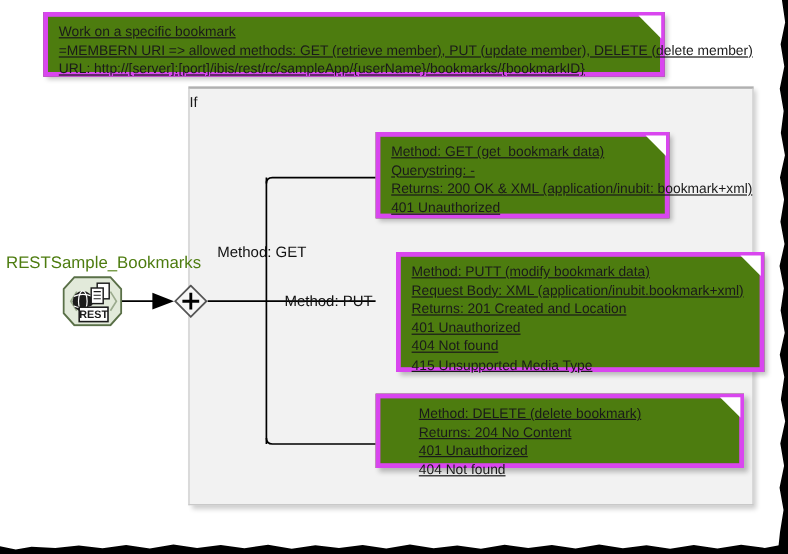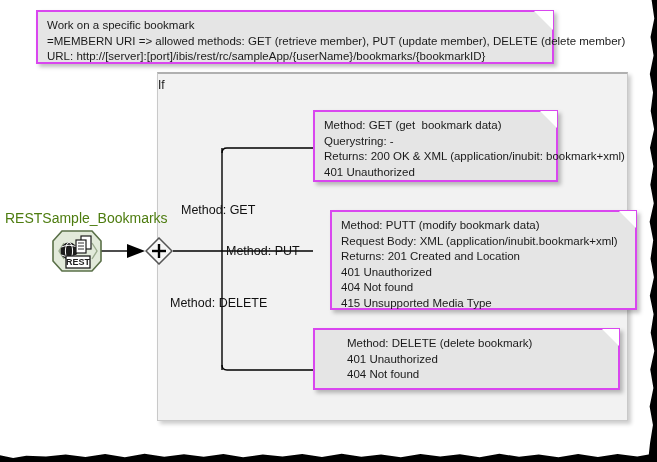--- a/index.html
+++ b/index.html
@@ -114,35 +114,36 @@
   
   .branch-label {
     position: absolute;
     font-size: 12.5px;
     color: #111111;
     white-space: nowrap;
     z-index: 30;
     background: transparent;
   }
   .lbl-get    { left: 181px; top: 203px; }
-  .lbl-put    { left: 226px; top: 244px; }
+  .lbl-put    { left: 237px; top: 244px; }
   .lbl-delete { left: 170px; top: 296px; }
 
   
   .note {
     position: absolute;
-    background: #e5e5e5;
-    border: 2px solid #d946ef;
+    background: #4d7c0f;
+    border: 4px solid #d946ef;
     box-sizing: border-box;
     font-size: 11.5px;
     line-height: 15.6px;
     color: #1a1a1a;
     padding: 6px 9px 6px 9px;
     z-index: 40;
     box-shadow: 3px 3px 4px rgba(0,0,0,0.25);
+    text-decoration: underline;
   }
   .note .fold {
     position: absolute;
     right: -1px;
     top: -1px;
     width: 0; height: 0;
     border-left: 17px solid transparent;
     border-top: 17px solid #ffffff;
   }
   .note .fold-line {
@@ -230,21 +231,20 @@
   <div class="merge-diamond">
     <svg width="28" height="28" viewBox="0 0 28 28">
       <polygon points="14,1 27,14 14,27 1,14" fill="#f6f6f6" stroke="#555555" stroke-width="1.5"></polygon>
       <line x1="14" y1="7" x2="14" y2="21" stroke="#000000" stroke-width="2.4"></line>
       <line x1="7" y1="14" x2="21" y2="14" stroke="#000000" stroke-width="2.4"></line>
     </svg>
   </div>
 
   <div class="branch-label lbl-get">Method: GET</div>
   <div class="branch-label lbl-put">Method: PUT</div>
-  <div class="branch-label lbl-delete">Method: DELETE</div>
 
   <div class="note note-top">
     <span class="fold"></span>
     <span class="fold-line"></span>
     <span class="note-line">Work on a specific bookmark</span>
     <span class="note-line">=MEMBERN URI =&gt; allowed methods: GET (retrieve member), PUT (update member), DELETE (delete member)</span>
     <span class="note-line">URL: http://[server]:[port]/ibis/rest/rc/sampleApp/{userName}/bookmarks/{bookmarkID}</span>
   </div>
 
   <div class="note note-get">
@@ -264,20 +264,21 @@
     <span class="note-line">Returns: 201 Created and Location</span>
     <span class="note-line">401 Unauthorized</span>
     <span class="note-line">404 Not found</span>
     <span class="note-line">415 Unsupported Media Type</span>
   </div>
 
   <div class="note note-delete">
     <span class="fold"></span>
     <span class="fold-line"></span>
     <span class="note-line">Method: DELETE (delete bookmark)</span>
+    <span class="note-line">Returns: 204 No Content</span>
     <span class="note-line">401 Unauthorized</span>
     <span class="note-line">404 Not found</span>
   </div>
 
   <div class="rough-edge rough-right"></div>
   <div class="rough-edge rough-bottom"></div>
 
 </div>
 
 </body></html>

